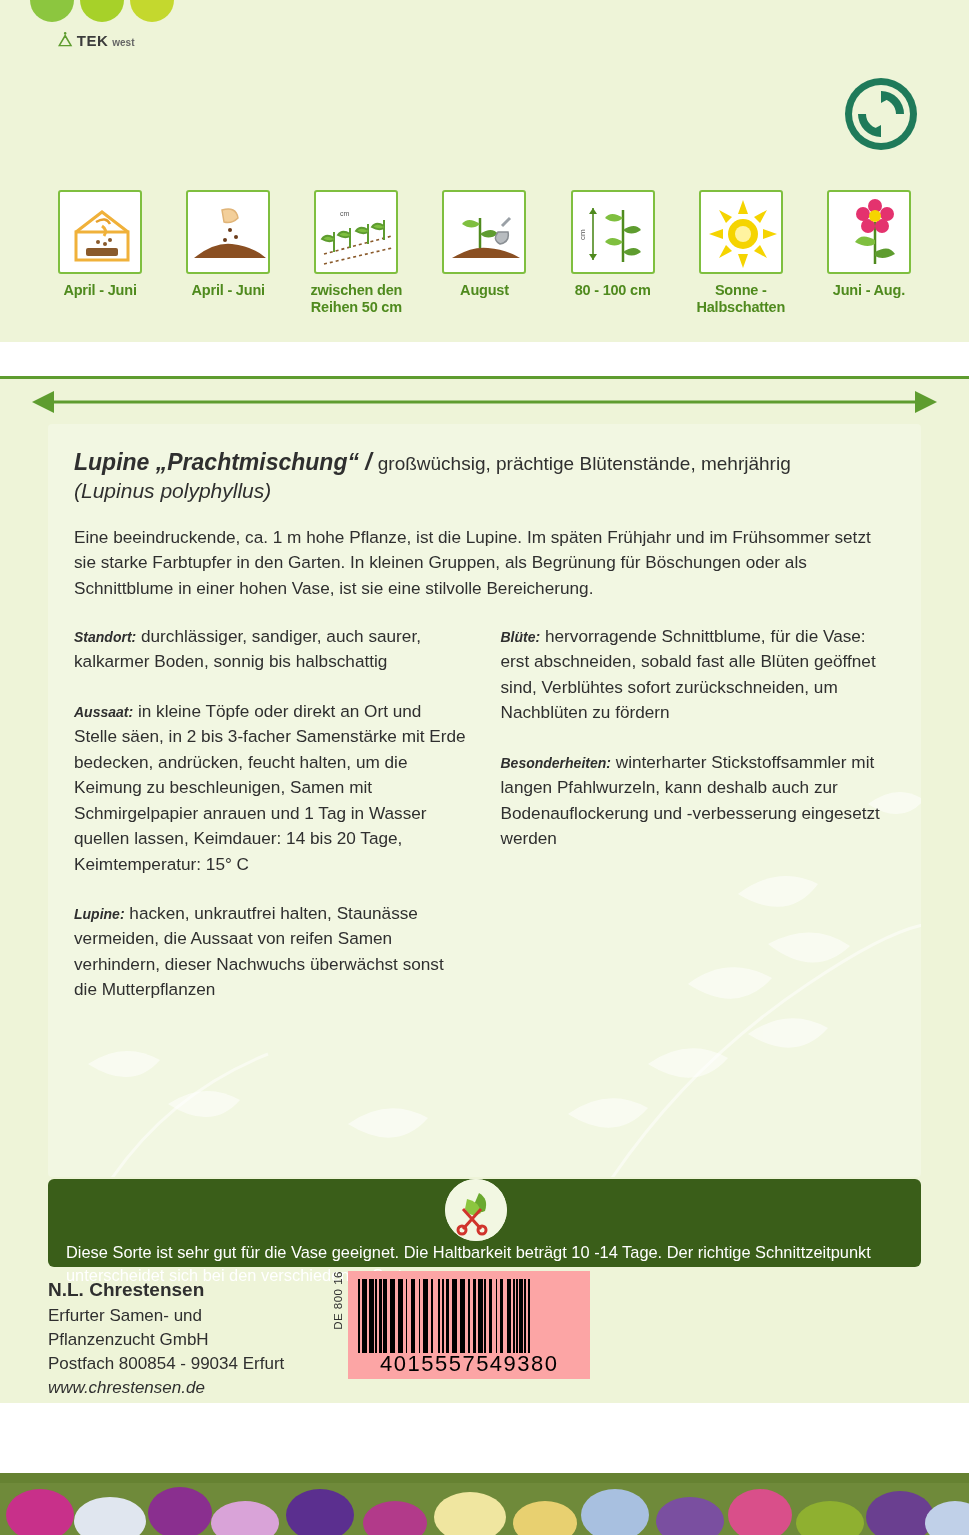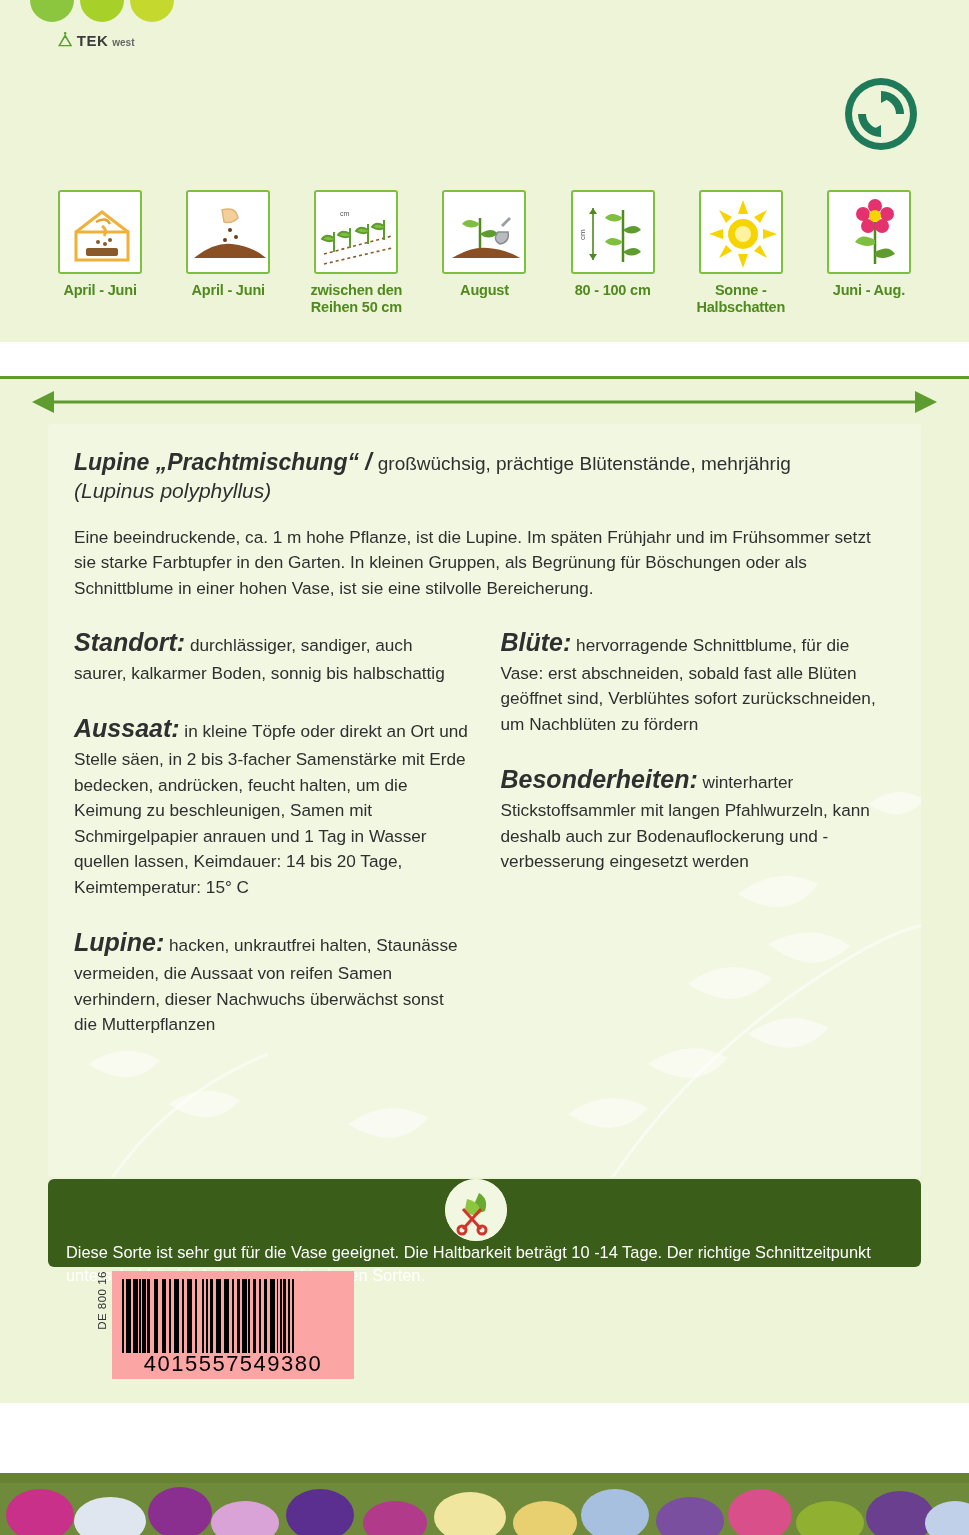--- a/index.html
+++ b/index.html
@@ -209,21 +209,21 @@
   .cols {
     display: flex;
     margin-top: 22px;
     gap: 32px;
   }
   .col { width: 50%; }
   .para { margin-bottom: 24px; font-size: 17.2px; line-height: 1.48; color: #2f2f2f; }
   .para .lbl {
     font-weight: bold;
     font-style: italic;
-    font-size: 25px;
+    font-size: 14px;
   }
 
   
   .note-bar {
     position: absolute;
     left: 48px; right: 48px;
     bottom: 268px;
     height: 88px;
     background: #3a5e19;
     border-radius: 6px;
@@ -548,20 +548,27 @@
           <path d="M36 50 L18 30"></path>
         </g>
         <circle cx="17" cy="51" r="4" fill="none" stroke="#d0342c" stroke-width="3"></circle>
         <circle cx="37" cy="51" r="4" fill="none" stroke="#d0342c" stroke-width="3"></circle>
       </svg>
     </div>
     <div class="note-text">Diese Sorte ist sehr gut für die Vase geeignet. Die Haltbarkeit beträgt 10 -14 Tage. Der richtige Schnittzeitpunkt unterscheidet sich bei den verschiedenen Sorten.</div>
   </div>
 
   <div class="footer">
+    <div class="addr">
+      <div class="company">N.L. Chrestensen</div>
+      <div>Erfurter Samen- und</div>
+      <div>Pflanzenzucht GmbH</div>
+      <div>Postfach 800854 - 99034 Erfurt</div>
+      <div class="web">www.chrestensen.de</div>
+    </div>
 
     <div class="barcode-wrap">
       <div class="barcode-side">DE 800 16</div>
       <div class="barcode">
         <div class="bars" id="bars">
             <i style="width:2px;background:#000"></i>
             <i style="width:2px;background:transparent"></i>
             <i style="width:2px;background:#000"></i>
             <i style="width:3.2px;background:#000"></i>
             <i style="width:1.6px;background:transparent"></i>

